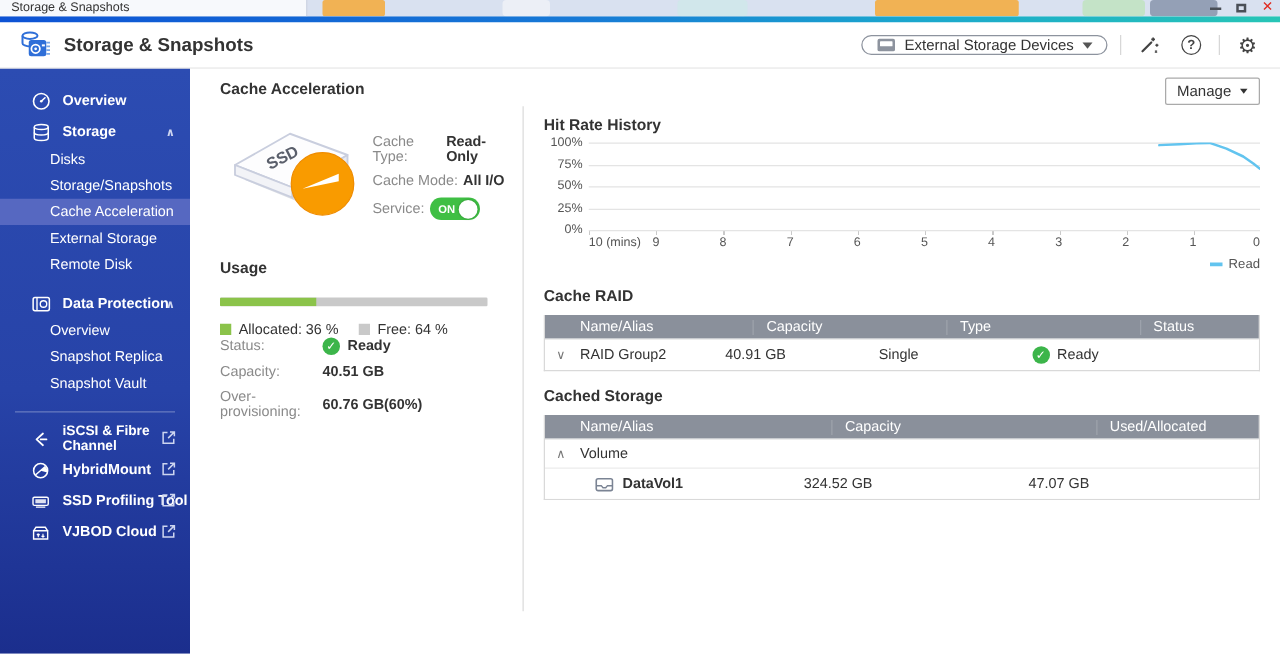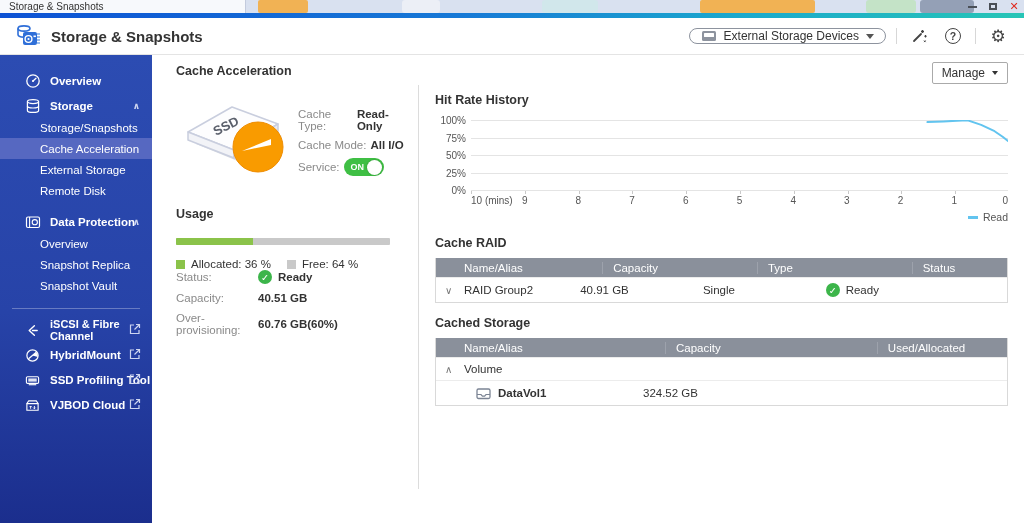--- a/index.html
+++ b/index.html
@@ -77,21 +77,21 @@
             display:inline-flex;align-items:center;justify-content:center;margin-right:6px;font-weight:bold;}
   
   .v-divider{position:absolute;left:266px;top:30px;height:404px;width:1px;background:#dcdcdc;}
   
   .col-right{position:absolute;left:283px;right:16px;top:7px;}
   .manage-wrap{display:flex;justify-content:flex-end;}
   .manage-btn{display:flex;align-items:center;gap:7px;border:1px solid #aaa;border-radius:2px;
               background:#fff;padding:3px 9px;font-size:12px;color:#333;cursor:pointer;}
   .manage-btn .caret-down{border-top-color:#333;border-left-width:3.5px;border-right-width:3.5px;border-top-width:4.5px;}
   .chart-title{margin-top:9px;}
-  .chart-wrap{margin-top:13px;}
+  .chart-wrap{margin-top:7px;}
   .chart-plot{position:relative;height:70px;margin-left:36px;}
   .gline{position:absolute;left:0;right:0;height:1px;background:#e4e4e4;}
   .ylab{position:absolute;right:calc(100% + 5px);transform:translateY(-50%);font-size:10px;color:#555;white-space:nowrap;}
   .chart-svg{position:absolute;inset:0;width:100%;height:100%;}
   .tick-strip{margin-left:36px;height:4px;background:repeating-linear-gradient(to right,#c9c9c9 0,#c9c9c9 1px,transparent 1px,transparent 10%);
               background-size:calc(100% + 1px) 100%;}
   .xlab-row{position:relative;margin-left:36px;height:13px;font-size:10px;color:#555;}
   .xlab{position:absolute;top:1px;transform:translateX(-50%);}
   .xlab.first{transform:none;left:0;}
   .xlab.last{transform:translateX(-100%);}
@@ -203,20 +203,23 @@
         <svg width="16" height="16" viewBox="0 0 16 16">
             <ellipse cx="8" cy="3.6" rx="5.6" ry="2" fill="none" stroke="#fff" stroke-width="1.2"></ellipse>
             <path d="M2.4 3.6 v8.8 c0 1.1 2.5 2 5.6 2 s5.6 -0.9 5.6 -2 V3.6" fill="none" stroke="#fff" stroke-width="1.2"></path>
             <path d="M2.4 8 c0 1.1 2.5 2 5.6 2 s5.6 -0.9 5.6 -2" fill="none" stroke="#fff" stroke-width="1.2"></path>
           </svg>
       </span>
       <span>Storage</span>
       <span class="nav-chev">∧</span>
     </div>
     <div class="nav-item child">
+      <span>Disks</span>
+    </div>
+    <div class="nav-item child">
       <span>Storage/Snapshots</span>
     </div>
     <div class="nav-item child active">
       <span>Cache Acceleration</span>
     </div>
     <div class="nav-item child">
       <span>External Storage</span>
     </div>
     <div class="nav-item child">
       <span>Remote Disk</span>
@@ -456,17 +459,18 @@
           <div class="child-name">
             <span style="display:inline-flex;">
               <svg width="15" height="13" viewBox="0 0 15 13">
                   <rect x="1" y="2" width="13" height="9.5" rx="1.5" fill="none" stroke="#7b8494" stroke-width="1.3"></rect>
                   <path d="M1 7.5 h4 l1.4 1.6 h2.2 L10 7.5 h4" fill="none" stroke="#7b8494" stroke-width="1.2"></path>
                 </svg>
             </span>
             <span>DataVol1</span>
           </div>
           <div>324.52 GB</div>
+          <div>47.07 GB</div>
         </div>
       </div>
     </div>
   </div>
 </div>
 
 </body></html>

